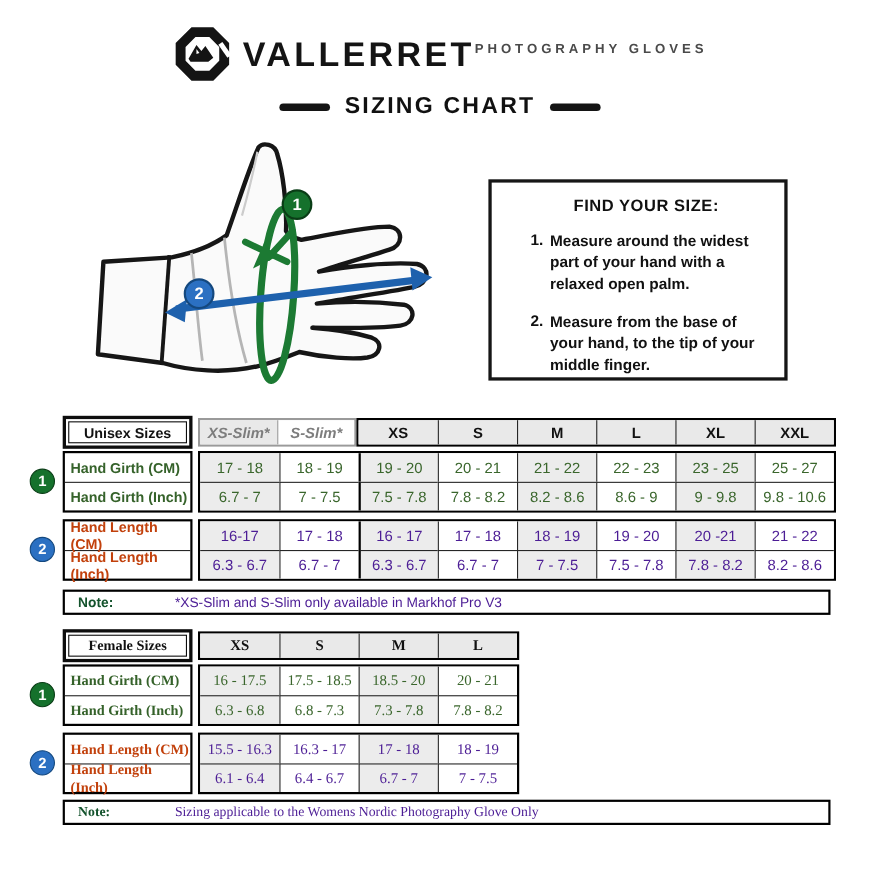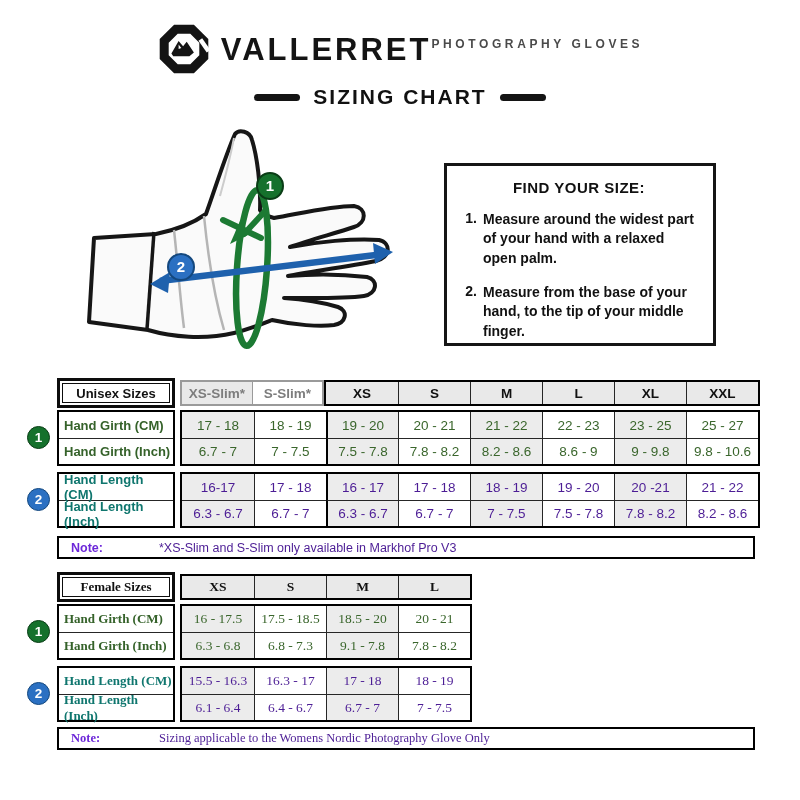--- a/index.html
+++ b/index.html
@@ -12,61 +12,61 @@
   .brand-name { font-size:31px; font-weight:bold; letter-spacing:3px; color:#141414; line-height:1; }
   .brand-tagline { font-size:12px; letter-spacing:3.6px; color:#4a4a4a; margin-top:3px; font-weight:bold; }
   .sizing-row { display:flex; align-items:center; gap:13px; margin-top:9px; }
   .dash { width:46px; height:7px; background:#141414; border-radius:4px; }
   .sizing-title { font-size:21px; font-weight:bold; letter-spacing:2px; color:#111; }
 
   
   .hand-figure { position:absolute; left:58px; top:126px; width:362px; height:244px; }
 
   
-  .find-size { position:absolute; left:444px; top:163px; width:272px; height:183px; border:3px solid #161616; background:#fff; padding:13px 14px 10px 12px; }
+  .find-size { position:absolute; left:444px; top:163px; width:272px; height:183px; border:3px solid #161616; background:#fff; padding:13px 14px 10px 29px; }
   .find-size-title { text-align:center; font-size:15px; font-weight:bold; letter-spacing:0.5px; color:#111; margin-bottom:14px; }
   .fs-item { display:flex; margin-top:0; }
   .fs-item + .fs-item { margin-top:15px; }
   .fs-num { width:24px; flex:0 0 24px; font-size:14px; font-weight:bold; color:#111; text-align:right; padding-right:6px; }
   .fs-text { font-size:14px; font-weight:bold; color:#111; line-height:1.38; }
 
   
   .size-section { position:absolute; left:57px; width:710px; }
   .hdr-row { display:flex; align-items:center; height:26px; }
   .title-box { width:118px; flex:0 0 118px; height:30px; border:3px solid #0d0d0d; padding:2px; background:#fff; }
   .title-box-inner { border:1.5px solid #0d0d0d; height:100%; display:flex; align-items:center; justify-content:center; font-size:13px; font-weight:bold; color:#111; }
   .col-gap { width:5px; flex:0 0 5px; }
   .hdr-group { display:flex; height:26px; }
   .hdr-group.slim { border:2px solid #9a9a9a; }
   .hdr-group.regular { border:2px solid #000; }
   .hdr-cell { width:72px; flex:0 0 72px; display:flex; align-items:center; justify-content:center; font-size:13.5px; font-weight:bold; color:#111; background:#e9e9e9; }
-  .hdr-group.slim .hdr-cell { width:70px; flex:0 0 70px; color:#7d7d7d; }
+  .hdr-group.slim .hdr-cell { width:70px; flex:0 0 70px; color:#7d7d7d;font-style:italic; }
   .hdr-cell.white { background:#fff; }
   .hdr-cell + .hdr-cell { border-left:1.5px solid #9a9a9a; }
   .hdr-group.regular .hdr-cell + .hdr-cell { border-left:1.5px solid #262626; }
 
   .data-block { display:flex; margin-top:4px; }
   .label-wrap { width:118px; flex:0 0 118px; border:2px solid #000; background:#fff; }
   .label-cell { height:26px; display:flex; align-items:center; padding-left:5px; font-size:13px; font-weight:bold; }
   .label-cell + .label-cell { border-top:1.5px solid #262626; }
   .vals-wrap { border:2px solid #000; }
   .vals-row { display:flex; }
   .vals-row + .vals-row .val-cell { border-top:1.5px solid #262626; }
   .val-cell { width:72px; flex:0 0 72px; height:26px; display:flex; align-items:center; justify-content:center; font-size:13.5px; background:#fff; }
   .val-cell + .val-cell { border-left:1.5px solid #262626; }
   .val-cell.shade { background:#ececec; }
   .val-cell.divide { border-left:2.5px solid #000; }
 
   .girth .label-cell, .girth .val-cell { color:#3a662c; }
   .girth .label-cell { color:#35622a; }
   .length .label-cell, .length .val-cell { color:#4c1d95; }
-  .length .label-cell { color:#0f766e; }
+  .length .label-cell { color:#c2410c; }
 
   .note-box { margin-top:8px; border:2px solid #000; height:23px; display:flex; align-items:center; width:698px; background:#fff; }
-  .note-label { font-size:12.5px; font-weight:bold; color:#6d28d9; margin-left:12px; width:88px; flex:0 0 88px; }
+  .note-label { font-size:12.5px; font-weight:bold; color:#14532d; margin-left:12px; width:88px; flex:0 0 88px; }
   .note-text { font-size:12.5px; color:#4c1d95; }
 
   
   .badge { position:absolute; width:23px; height:23px; border-radius:50%; display:flex; align-items:center; justify-content:center; color:#fff; font-size:13.5px; font-weight:bold; }
   .badge.green { background:#15712c; border:1.5px solid #0a3d16; }
   .badge.blue { background:#2b70c2; border:1.5px solid #14487e; }
 </style>
 </head>
 <body>
 
@@ -259,21 +259,21 @@
     <div class="vals-wrap">
       <div class="vals-row">
         <div class="val-cell shade">16 - 17.5</div>
         <div class="val-cell">17.5 - 18.5</div>
         <div class="val-cell shade">18.5 - 20</div>
         <div class="val-cell">20 - 21</div>
       </div>
       <div class="vals-row">
         <div class="val-cell shade">6.3 - 6.8</div>
         <div class="val-cell">6.8 - 7.3</div>
-        <div class="val-cell shade">9.1 - 7.8</div>
+        <div class="val-cell shade">7.3 - 7.8</div>
         <div class="val-cell">7.8 - 8.2</div>
       </div>
     </div>
   </div>
 
   <div class="data-block length" style="margin-top:6px;">
     <div class="label-wrap">
       <div class="label-cell">Hand Length (CM)</div>
       <div class="label-cell">Hand Length (Inch)</div>
     </div>

